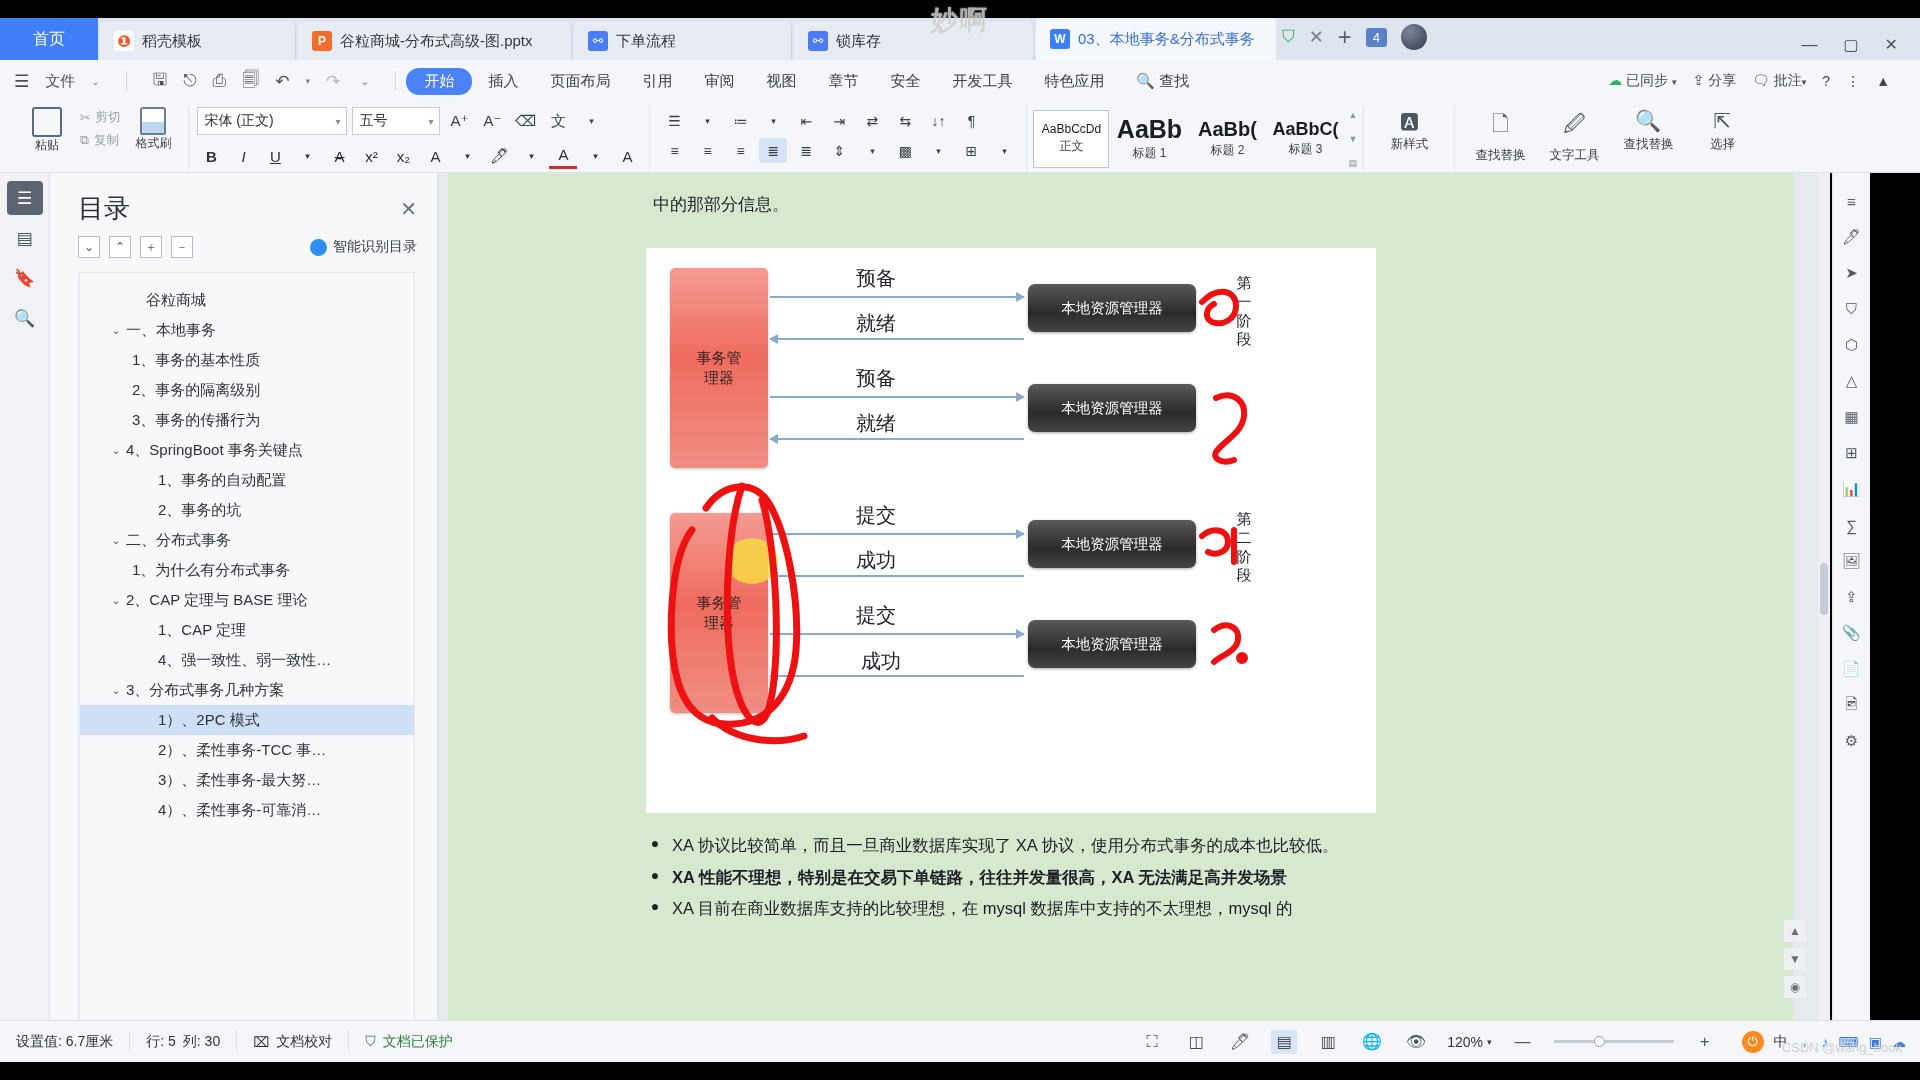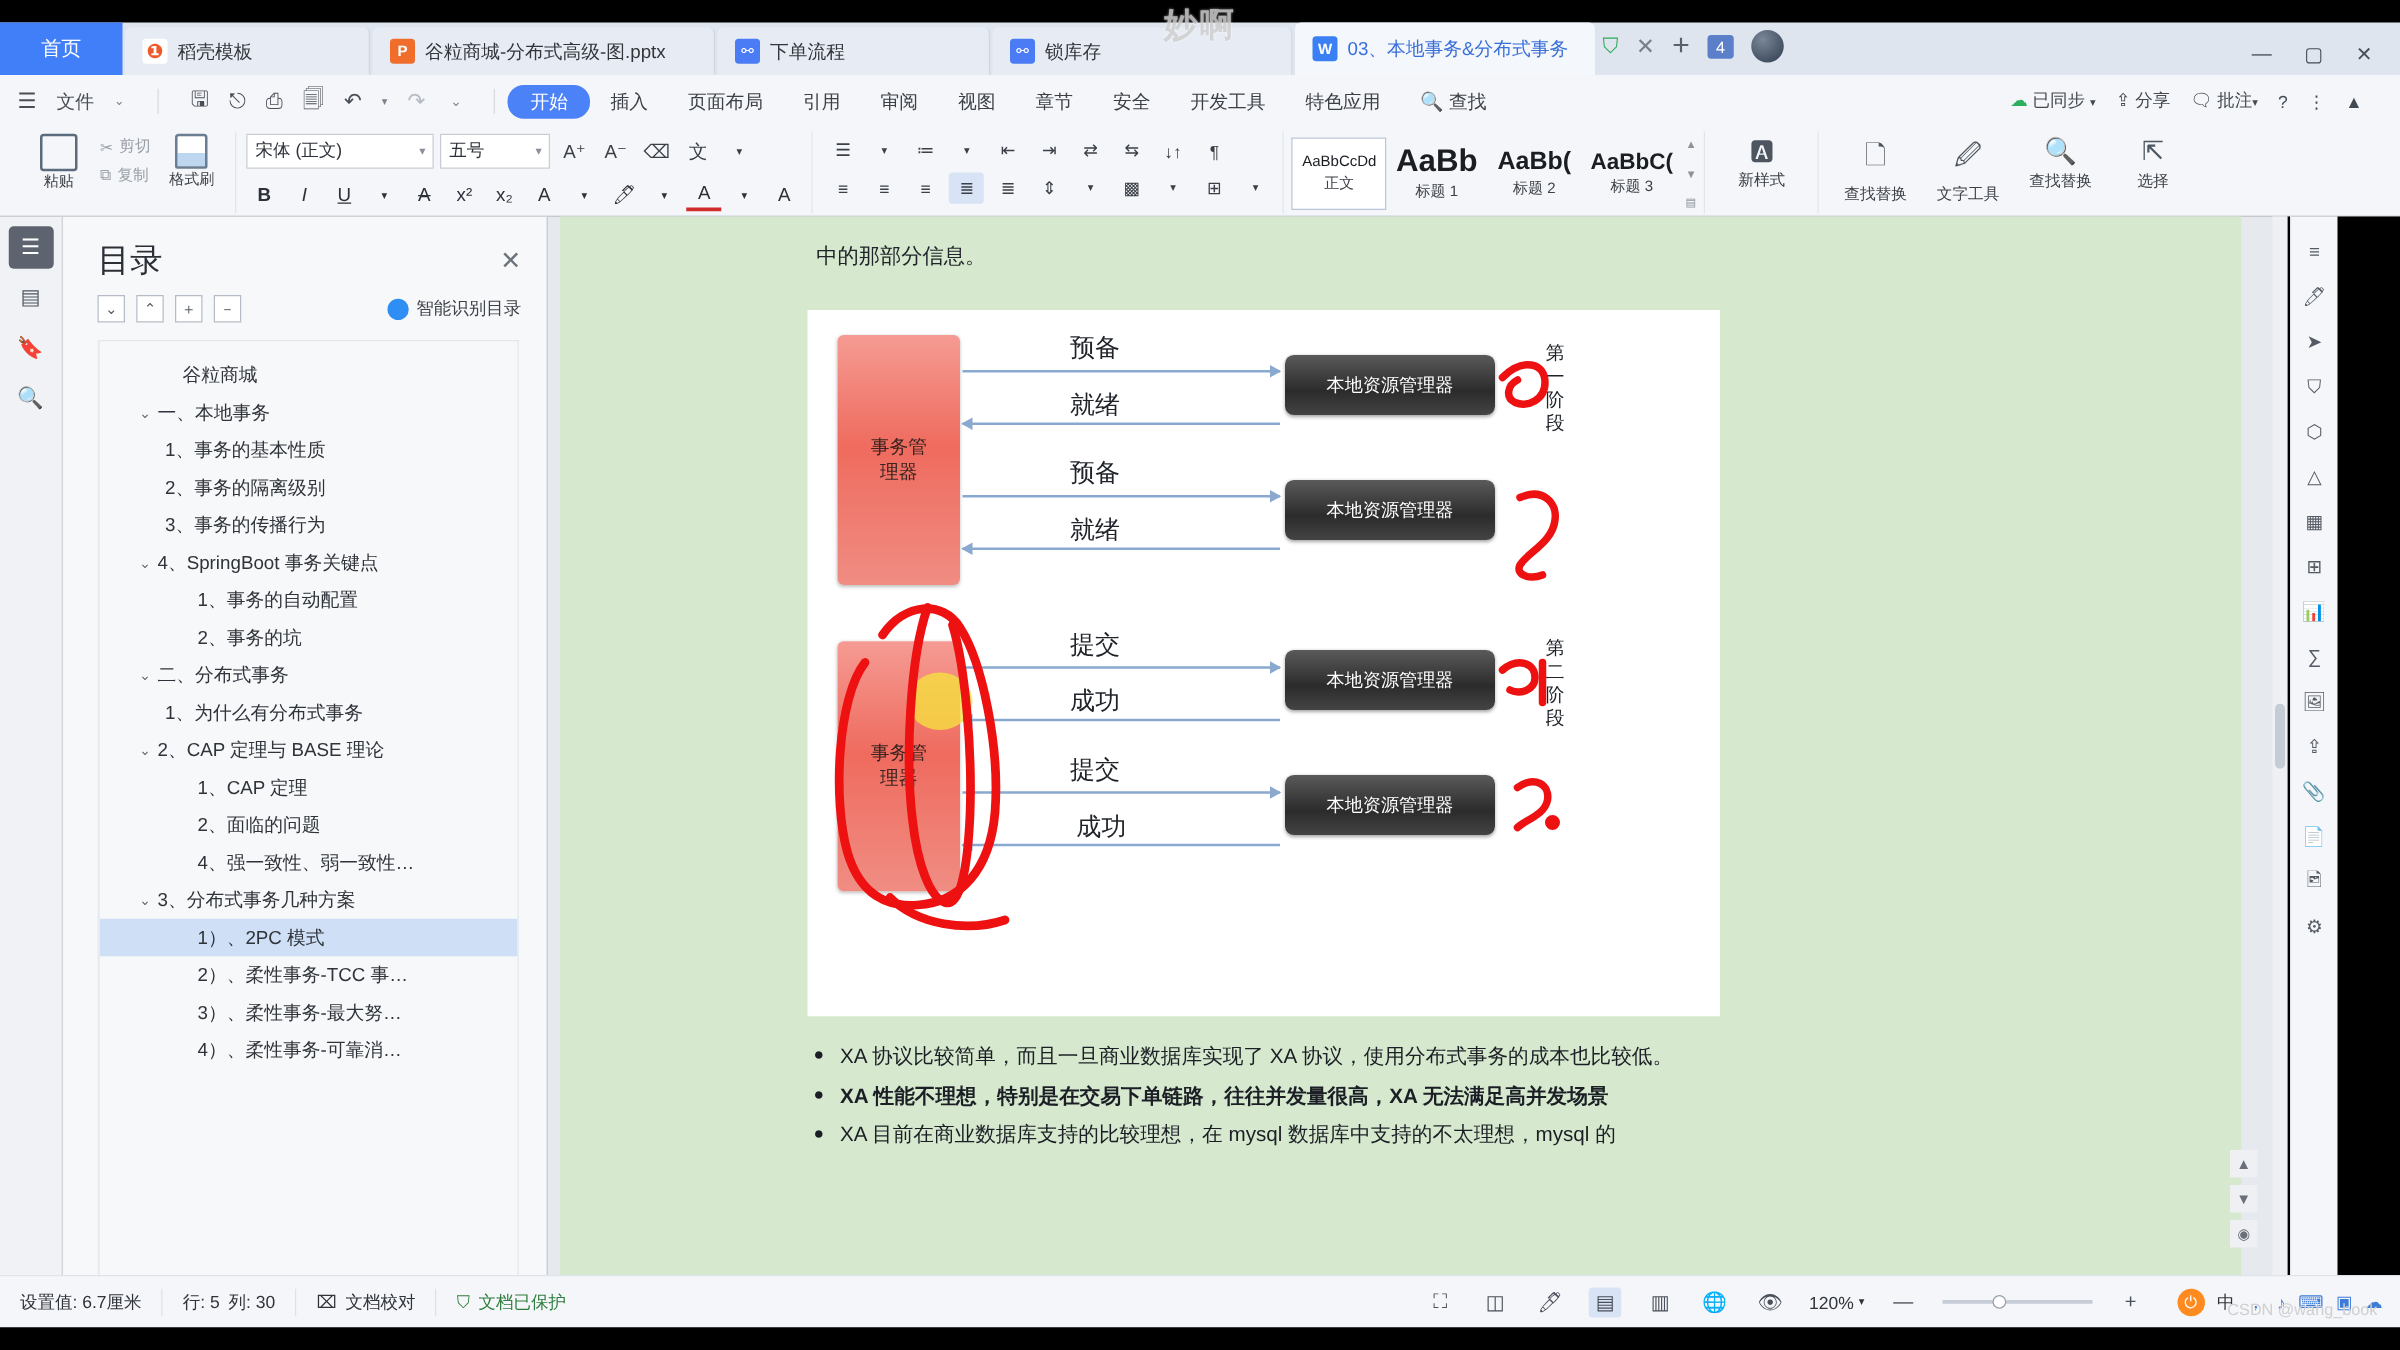--- a/index.html
+++ b/index.html
@@ -477,23 +477,20 @@
           <span>1、为什么有分布式事务</span>
         </div>
       <div class="tocitem" style="padding-left:26px">
           <span class="chev">⌄</span>
           <span>2、CAP 定理与 BASE 理论</span>
         </div>
       <div class="tocitem lv3">
           <span>1、CAP 定理</span>
         </div>
       <div class="tocitem lv3">
-          <span>2、面临的问题</span>
-        </div>
-      <div class="tocitem lv3">
           <span>4、强一致性、弱一致性…</span>
         </div>
       <div class="tocitem" style="padding-left:26px">
           <span class="chev">⌄</span>
           <span>3、分布式事务几种方案</span>
         </div>
       <div class="tocitem lv3 sel">
           <span>1）、2PC 模式</span>
         </div>
       <div class="tocitem lv3">

